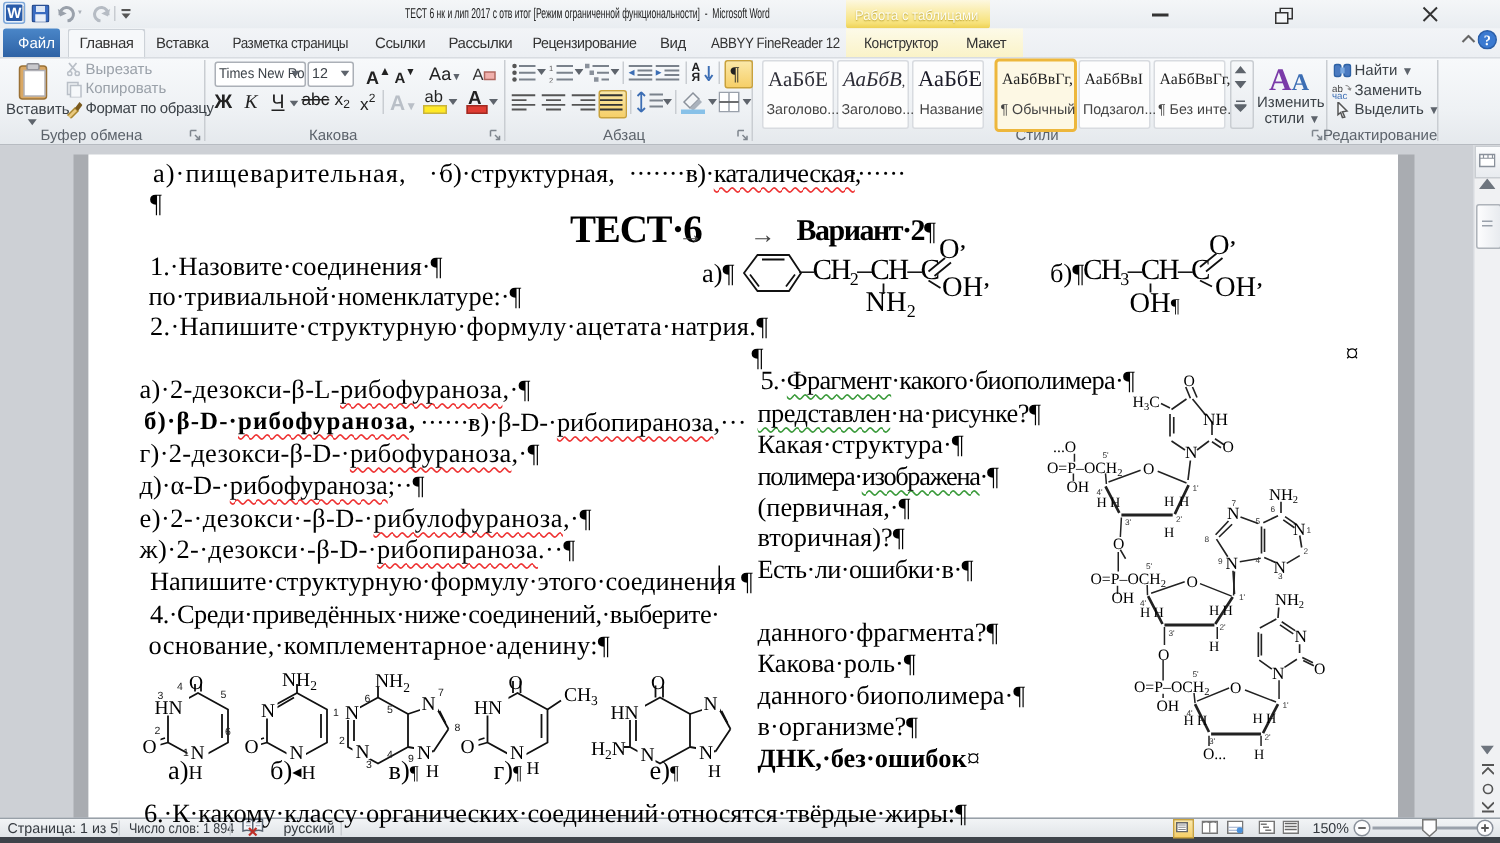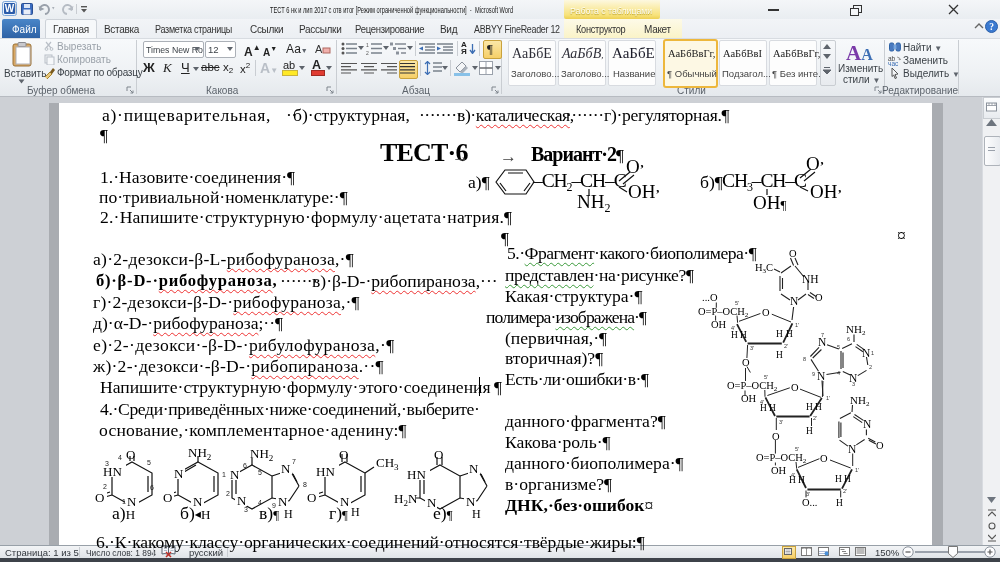--- a/index.html
+++ b/index.html
@@ -395,21 +395,20 @@
       <circle cx="6" cy="6" r="5.2" fill="#fdfdfe" stroke="#8a919b"></circle>
       <path d="M3.5 6 h5 M6 3.5 v5" stroke="#555" stroke-width="1.2"></path>
     </svg>
 
 <div class="a ser" style="left:102px;top:104px;letter-spacing:0.7px">а)·пищеварительная,</div>
 <div class="a ser dots" style="left:286px;top:104px">··</div>
 <div class="a ser" style="left:293px;top:104px">б)·структурная,</div>
 <div class="a ser dots" style="left:419px;top:104px">········</div>
 <div class="a ser" style="left:457px;top:104px;letter-spacing:-0.4px">в)·<span class="sq-red">каталическая</span>,</div>
 <div class="a ser dots" style="left:566px;top:104px">·······</div>
-<div class="a ser" style="left:604px;top:104px;letter-spacing:-0.3px">г)·регуляторная.¶</div>
 <div class="a ser" style="left:100px;top:124px">¶</div>
 <div class="a ser" style="left:380px;top:142px;font-weight:bold;font-size:26px;letter-spacing:-0.8px">ТЕСТ·6</div>
 <div class="a ser" style="left:452px;top:146px;color:#444;font-size:17px">→</div>
 <div class="a ser" style="left:500px;top:146px;color:#444;font-size:17px">→</div>
 <div class="a ser" style="left:531px;top:143px;font-weight:bold;font-size:20px;letter-spacing:-1.0px">Вариант·2<span style="font-weight:normal;font-size:17.6px">¶</span></div>
 <div class="a ser" style="left:100px;top:166px">1.·Назовите·соединения·¶</div>
 <div class="a ser" style="left:99px;top:186px">по·тривиальной·номенклатуре:·¶</div>
 <div class="a ser" style="left:100px;top:206px;letter-spacing:0.2px">2.·Напишите·структурную·формулу·ацетата·натрия.¶</div>
 <div class="a ser" style="left:501px;top:227px">¶</div>
 <div class="a ser" style="left:93px;top:248px;letter-spacing:0.25px">а)·2-дезокси-β-L-<span class="sq-red">рибофураноза</span>,·¶</div>
@@ -422,21 +421,21 @@
 <div class="a ser" style="left:93px;top:355px;letter-spacing:0.25px">ж)·2-·дезокси·-β-D-·<span class="sq-red">рибопираноза</span>.··¶</div>
 <div class="a" style="left:479px;top:377px;width:1px;height:19px;background:#000"></div>
 <div class="a ser" style="left:100px;top:376px">Напишите·структурную·формулу·этого·соединения ¶</div>
 <div class="a ser" style="left:100px;top:398px;letter-spacing:-0.35px">4.·Среди·приведённых·ниже·соединений,·выберите·</div>
 <div class="a ser" style="left:99px;top:419px;letter-spacing:0.2px">основание,·комплементарное·аденину:¶</div>
 <div class="a ser" style="left:96px;top:531px;letter-spacing:-0.1px">6.·К·какому·классу·органических·соединений·относятся·твёрдые·жиры:¶</div>
 
 <div class="a ser" style="left:507px;top:242px;letter-spacing:-0.5px">5.·<span class="sq-grn">Фрагмент</span>·какого·биополимера·¶</div>
 <div class="a ser" style="left:505px;top:264px;letter-spacing:-0.35px"><span class="sq-grn">представлен</span>·на·рисунке?¶</div>
 <div class="a ser" style="left:505px;top:285px">Какая·структура·¶</div>
-<div class="a ser" style="left:486px;top:306px;letter-spacing:-0.9px">полимера·<span class="sq-grn">изображена</span>·¶</div>
+<div class="a ser" style="left:505px;top:306px;letter-spacing:-0.9px">полимера·<span class="sq-grn">изображена</span>·¶</div>
 <div class="a ser" style="left:505px;top:327px">(первичная,·¶</div>
 <div class="a ser" style="left:505px;top:347px">вторичная)?¶</div>
 <div class="a ser" style="left:505px;top:368px;letter-spacing:-0.4px">Есть·ли·ошибки·в·¶</div>
 <div class="a ser" style="left:505px;top:410px">данного·фрагмента?¶</div>
 <div class="a ser" style="left:505px;top:431px">Какова·роль·¶</div>
 <div class="a ser" style="left:505px;top:452px">данного·биополимера·¶</div>
 <div class="a ser" style="left:505px;top:473px">в·организме?¶</div>
 <div class="a ser" style="left:505px;top:494px;font-weight:bold">ДНК,·без·ошибок<span style="font-weight:normal">¤</span></div>
 <div class="a ser" style="left:897px;top:224px">¤</div>
 

